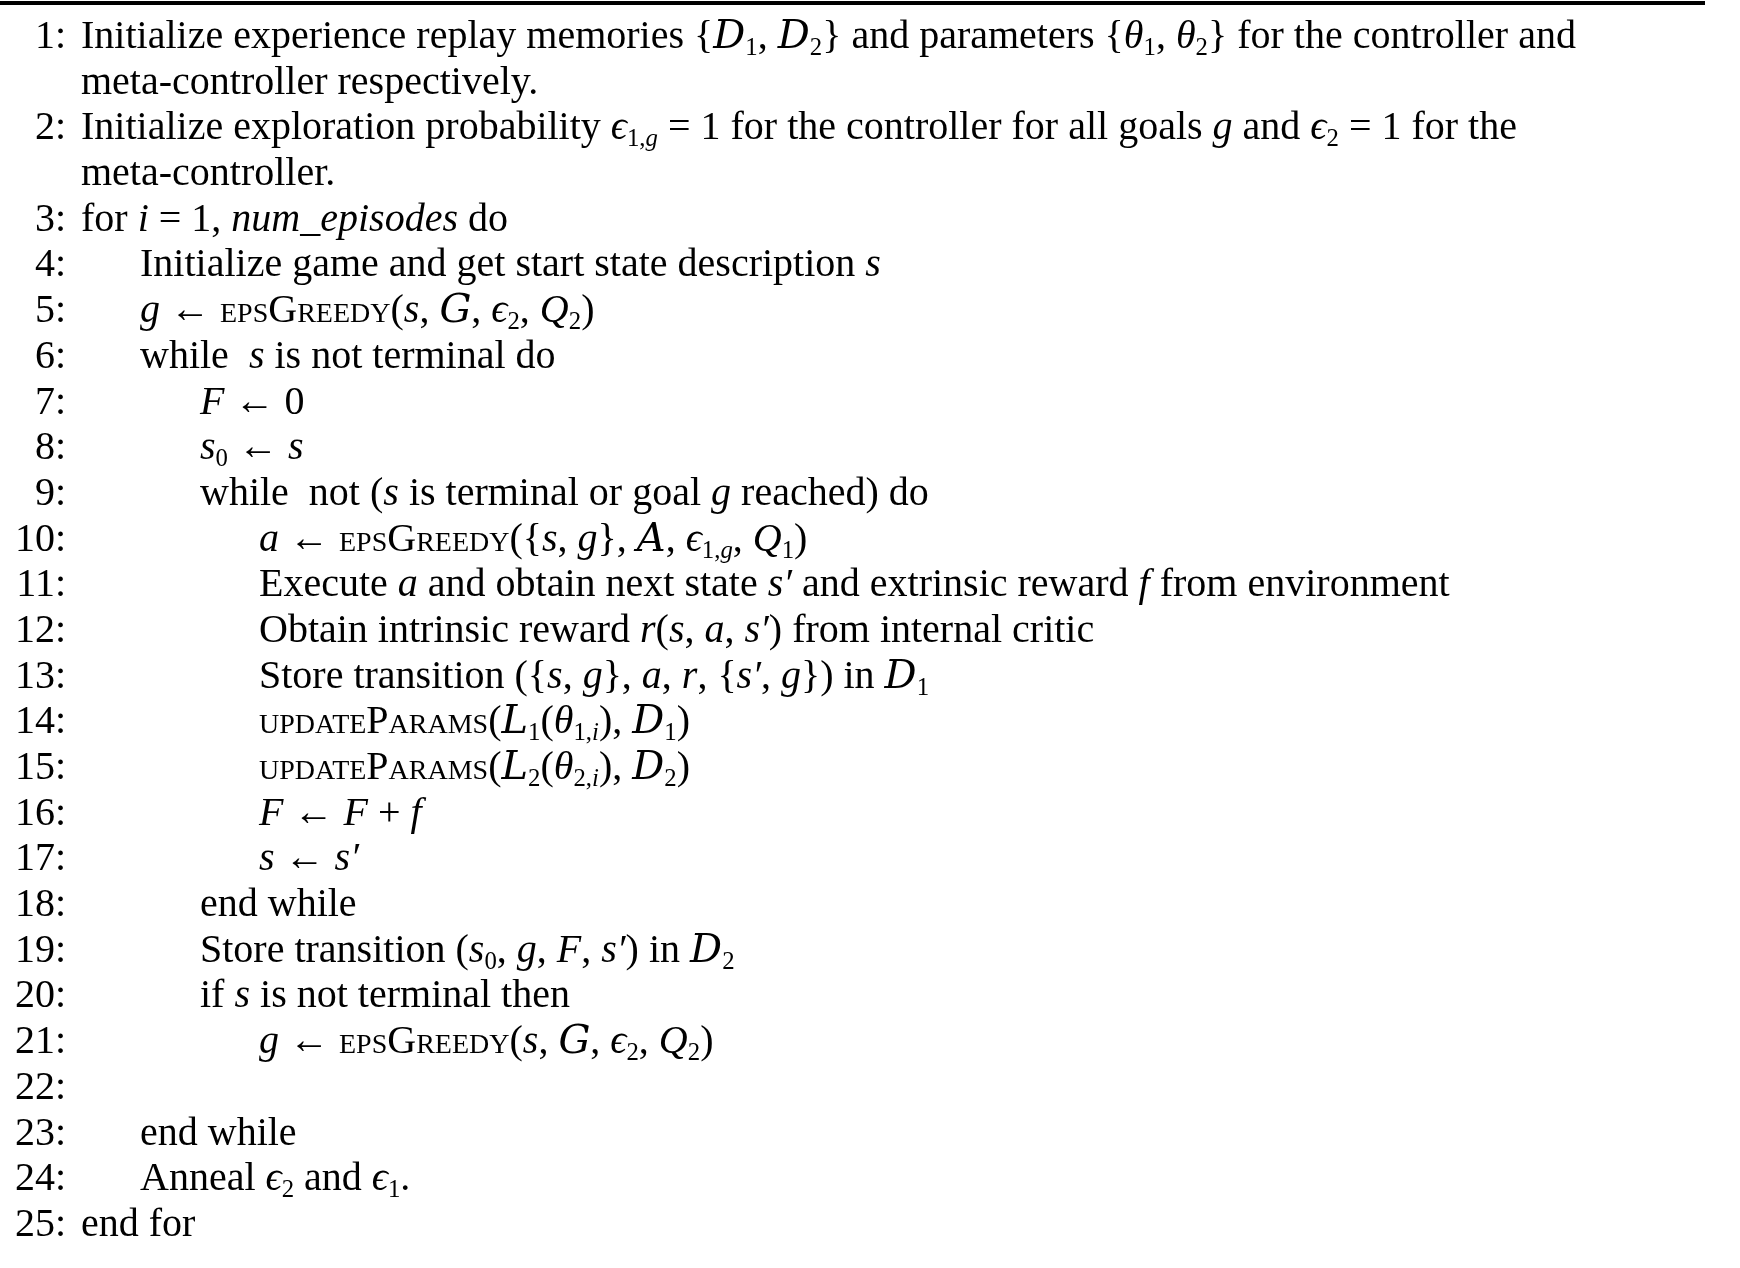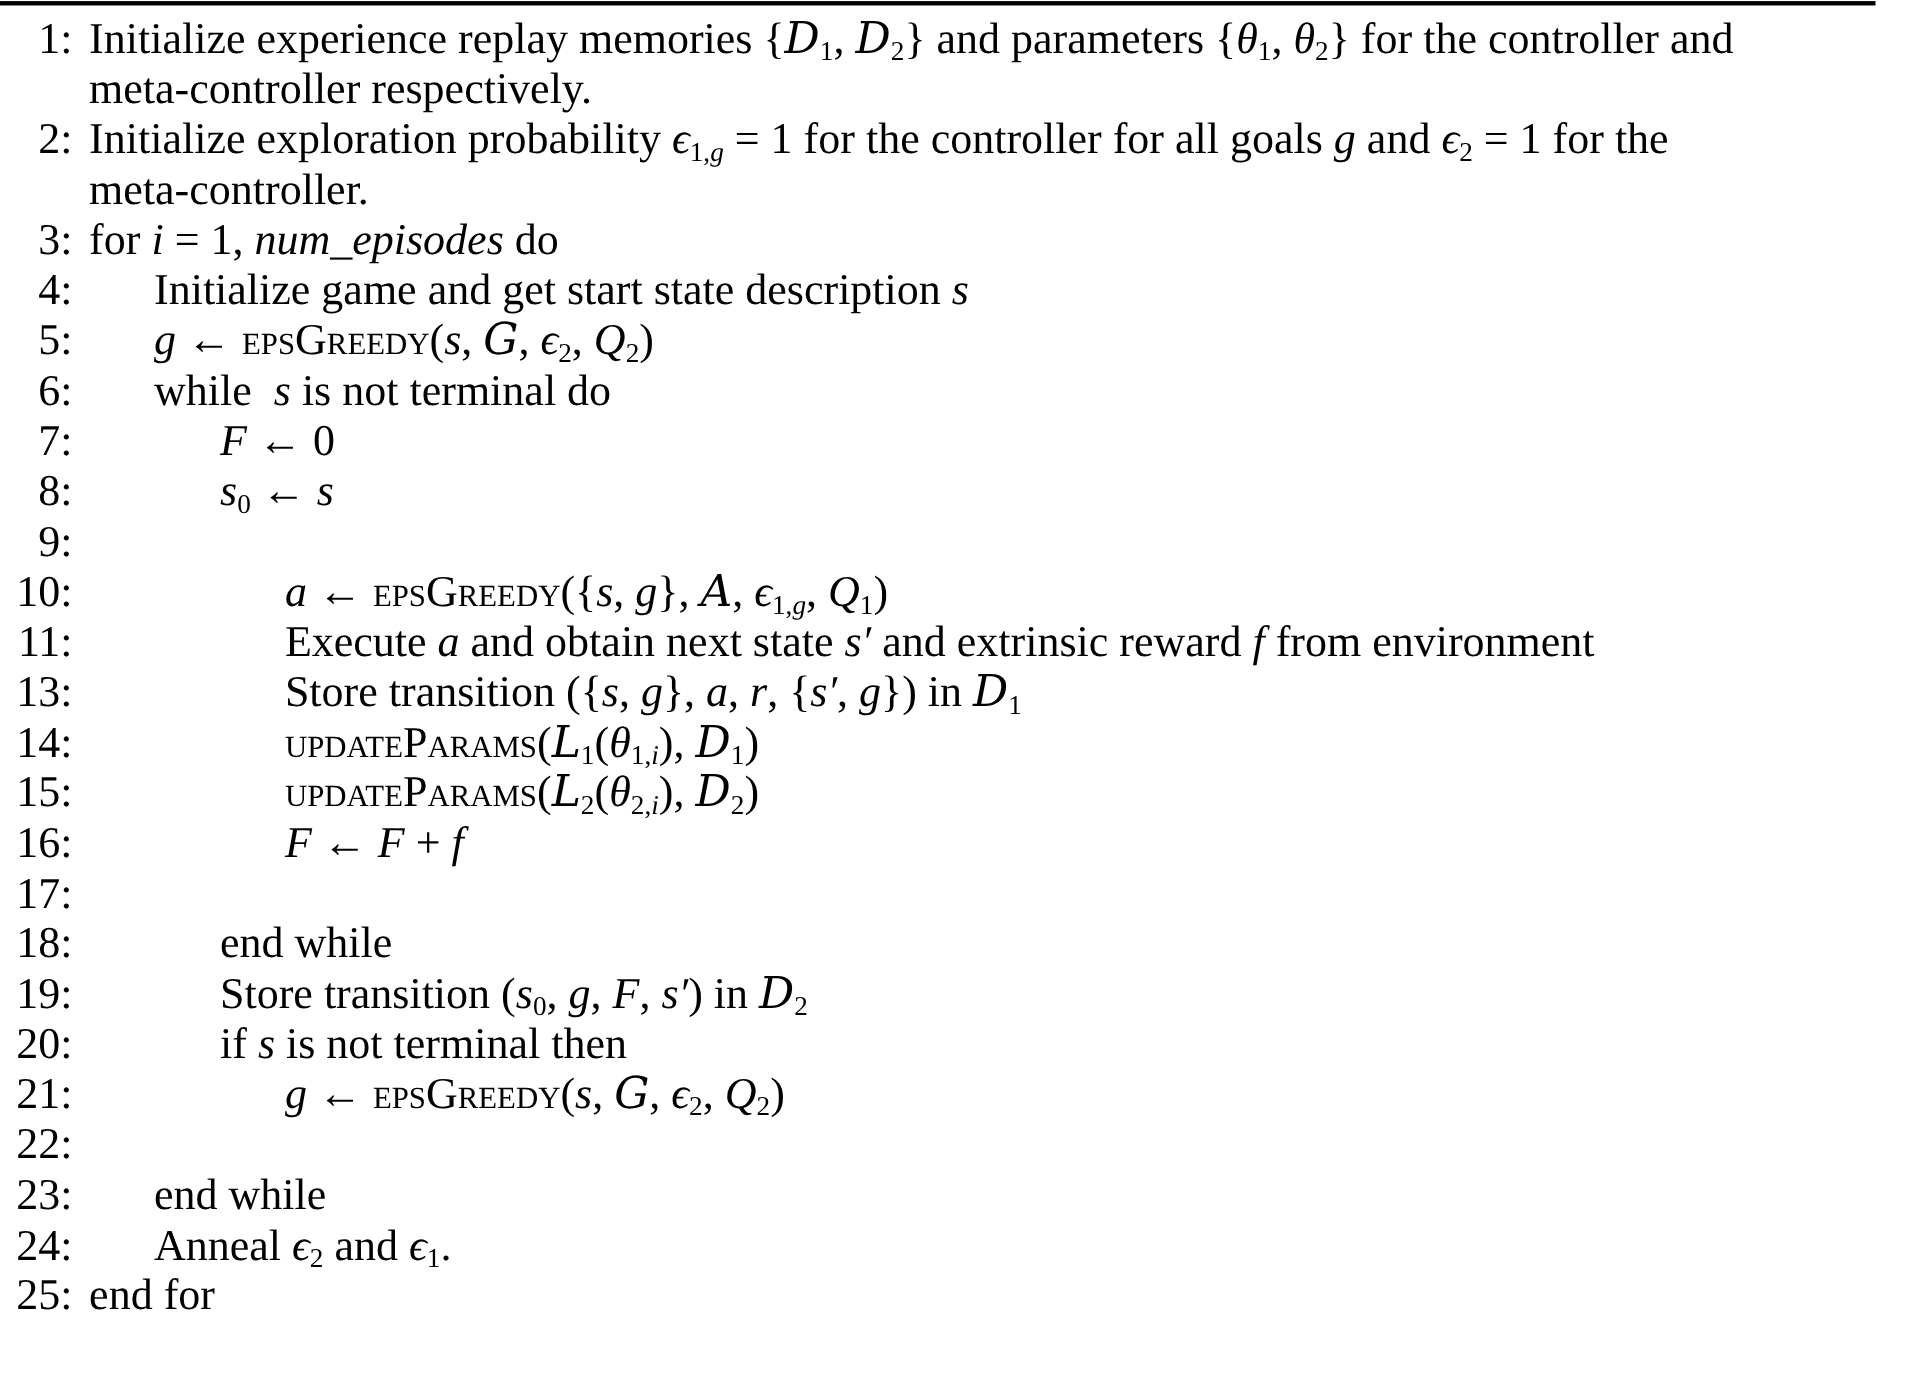--- a/index.html
+++ b/index.html
@@ -71,28 +71,29 @@
       <div class="line"><span class="num">1:</span><span class="content ind0"><span class="seg-r">Initialize experience replay memories {</span><span class="seg-cal">D</span><span class="seg-sub">1</span><span class="seg-r">, </span><span class="seg-cal">D</span><span class="seg-sub">2</span><span class="seg-r">} and parameters {</span><span class="seg-i">θ</span><span class="seg-sub">1</span><span class="seg-r">, </span><span class="seg-i">θ</span><span class="seg-sub">2</span><span class="seg-r">} for the controller and</span></span></div>
       <div class="line"><span class="num"></span><span class="content ind0"><span class="seg-r">meta-controller respectively.</span></span></div>
       <div class="line"><span class="num">2:</span><span class="content ind0"><span class="seg-r">Initialize exploration probability </span><span class="seg-i">ϵ</span><span class="seg-sub">1,</span><span class="seg-subi">g</span><span class="seg-r"> = 1 for the controller for all goals </span><span class="seg-i">g</span><span class="seg-r"> and </span><span class="seg-i">ϵ</span><span class="seg-sub">2</span><span class="seg-r"> = 1 for the</span></span></div>
       <div class="line"><span class="num"></span><span class="content ind0"><span class="seg-r">meta-controller.</span></span></div>
       <div class="line"><span class="num">3:</span><span class="content ind0"><span class="seg-b">for </span><span class="seg-i">i</span><span class="seg-r"> = 1, </span><span class="seg-i">num_episodes</span><span class="seg-b"> do</span></span></div>
       <div class="line"><span class="num">4:</span><span class="content ind1"><span class="seg-r">Initialize game and get start state description </span><span class="seg-i">s</span></span></div>
       <div class="line"><span class="num">5:</span><span class="content ind1"><span class="seg-i">g</span><span class="seg-r"> ← </span><span class="seg-sc">epsGreedy</span><span class="seg-r">(</span><span class="seg-i">s</span><span class="seg-r">, </span><span class="seg-cal">G</span><span class="seg-r">, </span><span class="seg-i">ϵ</span><span class="seg-sub">2</span><span class="seg-r">, </span><span class="seg-i">Q</span><span class="seg-sub">2</span><span class="seg-r">)</span></span></div>
       <div class="line"><span class="num">6:</span><span class="content ind1"><span class="seg-b">while&nbsp; </span><span class="seg-i">s</span><span class="seg-r"> is </span><span class="seg-b">not</span><span class="seg-r"> terminal </span><span class="seg-b">do</span></span></div>
       <div class="line"><span class="num">7:</span><span class="content ind2"><span class="seg-i">F</span><span class="seg-r"> ← 0</span></span></div>
       <div class="line"><span class="num">8:</span><span class="content ind2"><span class="seg-i">s</span><span class="seg-sub">0</span><span class="seg-r"> ← </span><span class="seg-i">s</span></span></div>
-      <div class="line"><span class="num">9:</span></div>
+      <div class="line"><span class="num">9:</span><span class="content ind2"><span class="seg-b">while&nbsp; not </span><span class="seg-r">(</span><span class="seg-i">s</span><span class="seg-r"> is terminal </span><span class="seg-b">or</span><span class="seg-r"> goal </span><span class="seg-i">g</span><span class="seg-r"> reached) </span><span class="seg-b">do</span></span></div>
       <div class="line"><span class="num">10:</span><span class="content ind3"><span class="seg-i">a</span><span class="seg-r"> ← </span><span class="seg-sc">epsGreedy</span><span class="seg-r">({</span><span class="seg-i">s</span><span class="seg-r">, </span><span class="seg-i">g</span><span class="seg-r">}, </span><span class="seg-cal">A</span><span class="seg-r">, </span><span class="seg-i">ϵ</span><span class="seg-sub">1,</span><span class="seg-subi">g</span><span class="seg-r">, </span><span class="seg-i">Q</span><span class="seg-sub">1</span><span class="seg-r">)</span></span></div>
       <div class="line"><span class="num">11:</span><span class="content ind3"><span class="seg-r">Execute </span><span class="seg-i">a</span><span class="seg-r"> and obtain next state </span><span class="seg-i">s′</span><span class="seg-r"> and extrinsic reward </span><span class="seg-i">f</span><span class="seg-r"> from environment</span></span></div>
+      <div class="line"><span class="num">12:</span><span class="content ind3"><span class="seg-r">Obtain intrinsic reward </span><span class="seg-i">r</span><span class="seg-r">(</span><span class="seg-i">s</span><span class="seg-r">, </span><span class="seg-i">a</span><span class="seg-r">, </span><span class="seg-i">s′</span><span class="seg-r">) from internal critic</span></span></div>
       <div class="line"><span class="num">13:</span><span class="content ind3"><span class="seg-r">Store transition ({</span><span class="seg-i">s</span><span class="seg-r">, </span><span class="seg-i">g</span><span class="seg-r">}, </span><span class="seg-i">a</span><span class="seg-r">, </span><span class="seg-i">r</span><span class="seg-r">, {</span><span class="seg-i">s′</span><span class="seg-r">, </span><span class="seg-i">g</span><span class="seg-r">}) in </span><span class="seg-cal">D</span><span class="seg-sub">1</span></span></div>
       <div class="line"><span class="num">14:</span><span class="content ind3"><span class="seg-sc">updateParams</span><span class="seg-r">(</span><span class="seg-cal">L</span><span class="seg-sub">1</span><span class="seg-r">(</span><span class="seg-i">θ</span><span class="seg-sub">1,</span><span class="seg-subi">i</span><span class="seg-r">), </span><span class="seg-cal">D</span><span class="seg-sub">1</span><span class="seg-r">)</span></span></div>
       <div class="line"><span class="num">15:</span><span class="content ind3"><span class="seg-sc">updateParams</span><span class="seg-r">(</span><span class="seg-cal">L</span><span class="seg-sub">2</span><span class="seg-r">(</span><span class="seg-i">θ</span><span class="seg-sub">2,</span><span class="seg-subi">i</span><span class="seg-r">), </span><span class="seg-cal">D</span><span class="seg-sub">2</span><span class="seg-r">)</span></span></div>
       <div class="line"><span class="num">16:</span><span class="content ind3"><span class="seg-i">F</span><span class="seg-r"> ← </span><span class="seg-i">F</span><span class="seg-r"> + </span><span class="seg-i">f</span></span></div>
-      <div class="line"><span class="num">17:</span></div>
+      <div class="line"><span class="num">17:</span><span class="content ind3"><span class="seg-i">s</span><span class="seg-r"> ← </span><span class="seg-i">s′</span></span></div>
       <div class="line"><span class="num">18:</span><span class="content ind2"><span class="seg-b">end while</span></span></div>
       <div class="line"><span class="num">19:</span><span class="content ind2"><span class="seg-r">Store transition (</span><span class="seg-i">s</span><span class="seg-sub">0</span><span class="seg-r">, </span><span class="seg-i">g</span><span class="seg-r">, </span><span class="seg-i">F</span><span class="seg-r">, </span><span class="seg-i">s′</span><span class="seg-r">) in </span><span class="seg-cal">D</span><span class="seg-sub">2</span></span></div>
       <div class="line"><span class="num">20:</span><span class="content ind2"><span class="seg-b">if </span><span class="seg-i">s</span><span class="seg-r"> is </span><span class="seg-b">not</span><span class="seg-r"> terminal </span><span class="seg-b">then</span></span></div>
       <div class="line"><span class="num">21:</span><span class="content ind3"><span class="seg-i">g</span><span class="seg-r"> ← </span><span class="seg-sc">epsGreedy</span><span class="seg-r">(</span><span class="seg-i">s</span><span class="seg-r">, </span><span class="seg-cal">G</span><span class="seg-r">, </span><span class="seg-i">ϵ</span><span class="seg-sub">2</span><span class="seg-r">, </span><span class="seg-i">Q</span><span class="seg-sub">2</span><span class="seg-r">)</span></span></div>
       <div class="line"><span class="num">22:</span></div>
       <div class="line"><span class="num">23:</span><span class="content ind1"><span class="seg-b">end while</span></span></div>
       <div class="line"><span class="num">24:</span><span class="content ind1"><span class="seg-r">Anneal </span><span class="seg-i">ϵ</span><span class="seg-sub">2</span><span class="seg-r"> and </span><span class="seg-i">ϵ</span><span class="seg-sub">1</span><span class="seg-r">.</span></span></div>
       <div class="line"><span class="num">25:</span><span class="content ind0"><span class="seg-b">end for</span></span></div>
     </div>
 </div>

